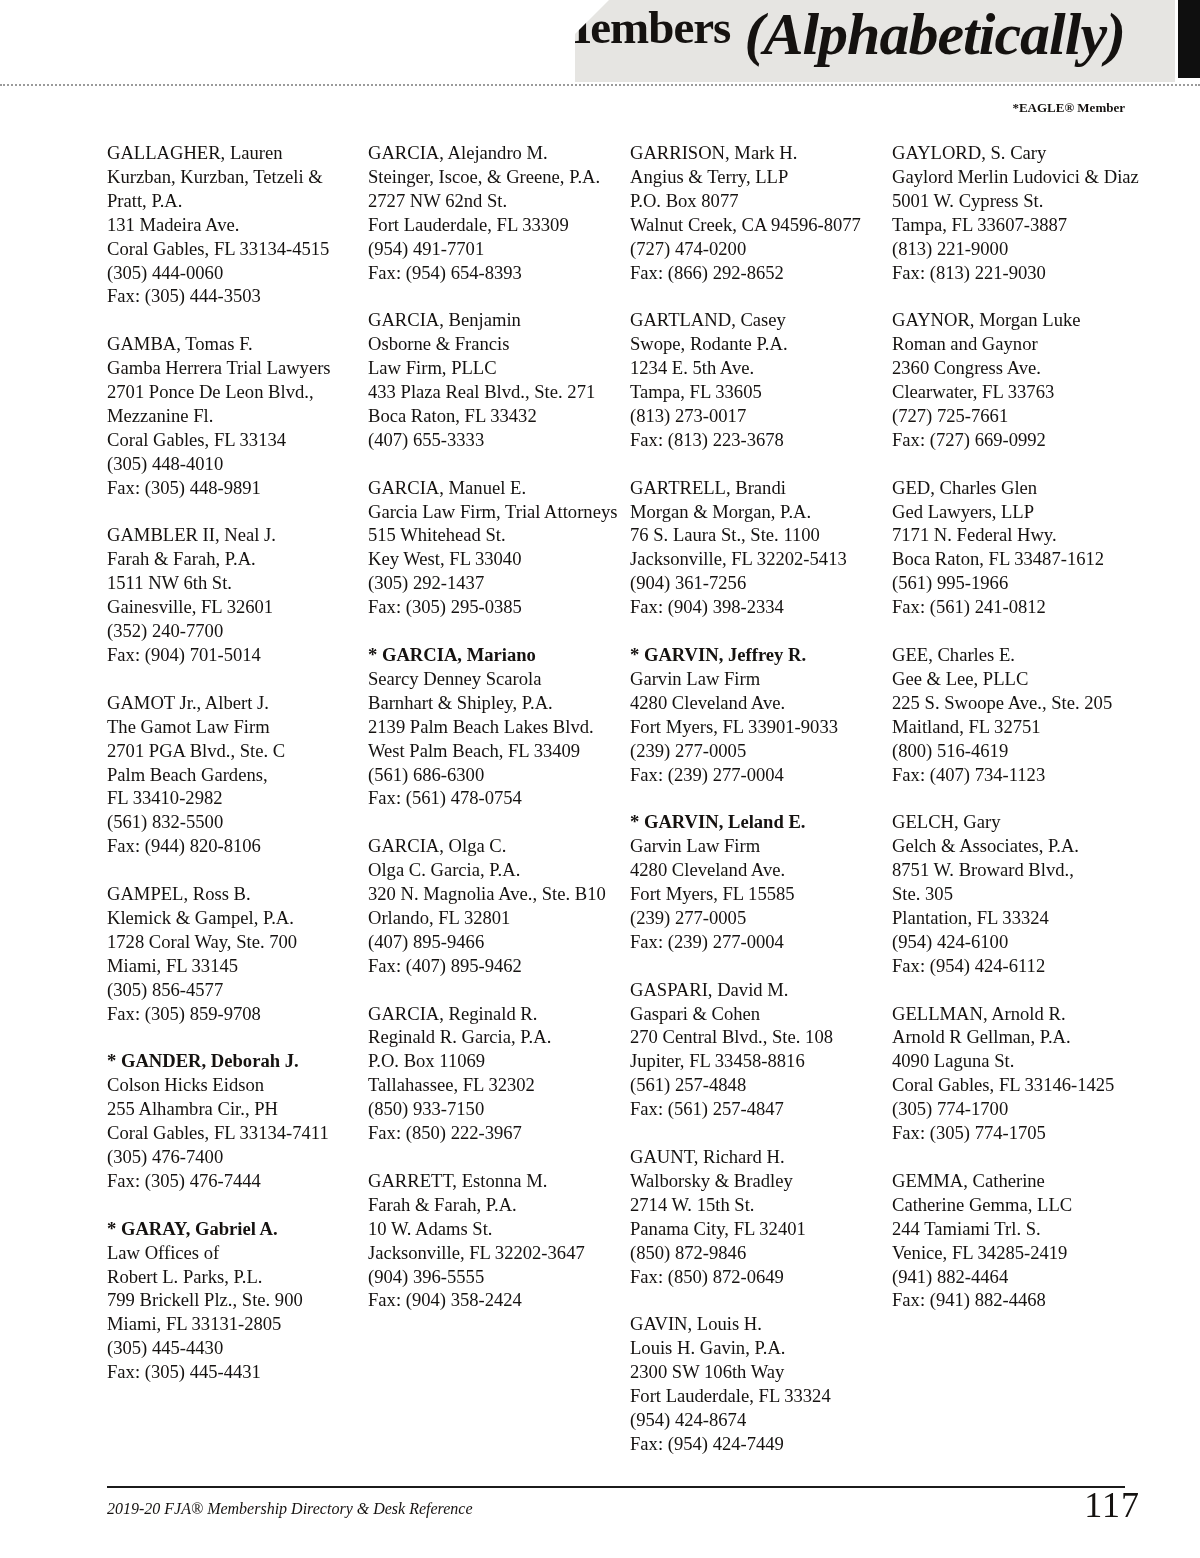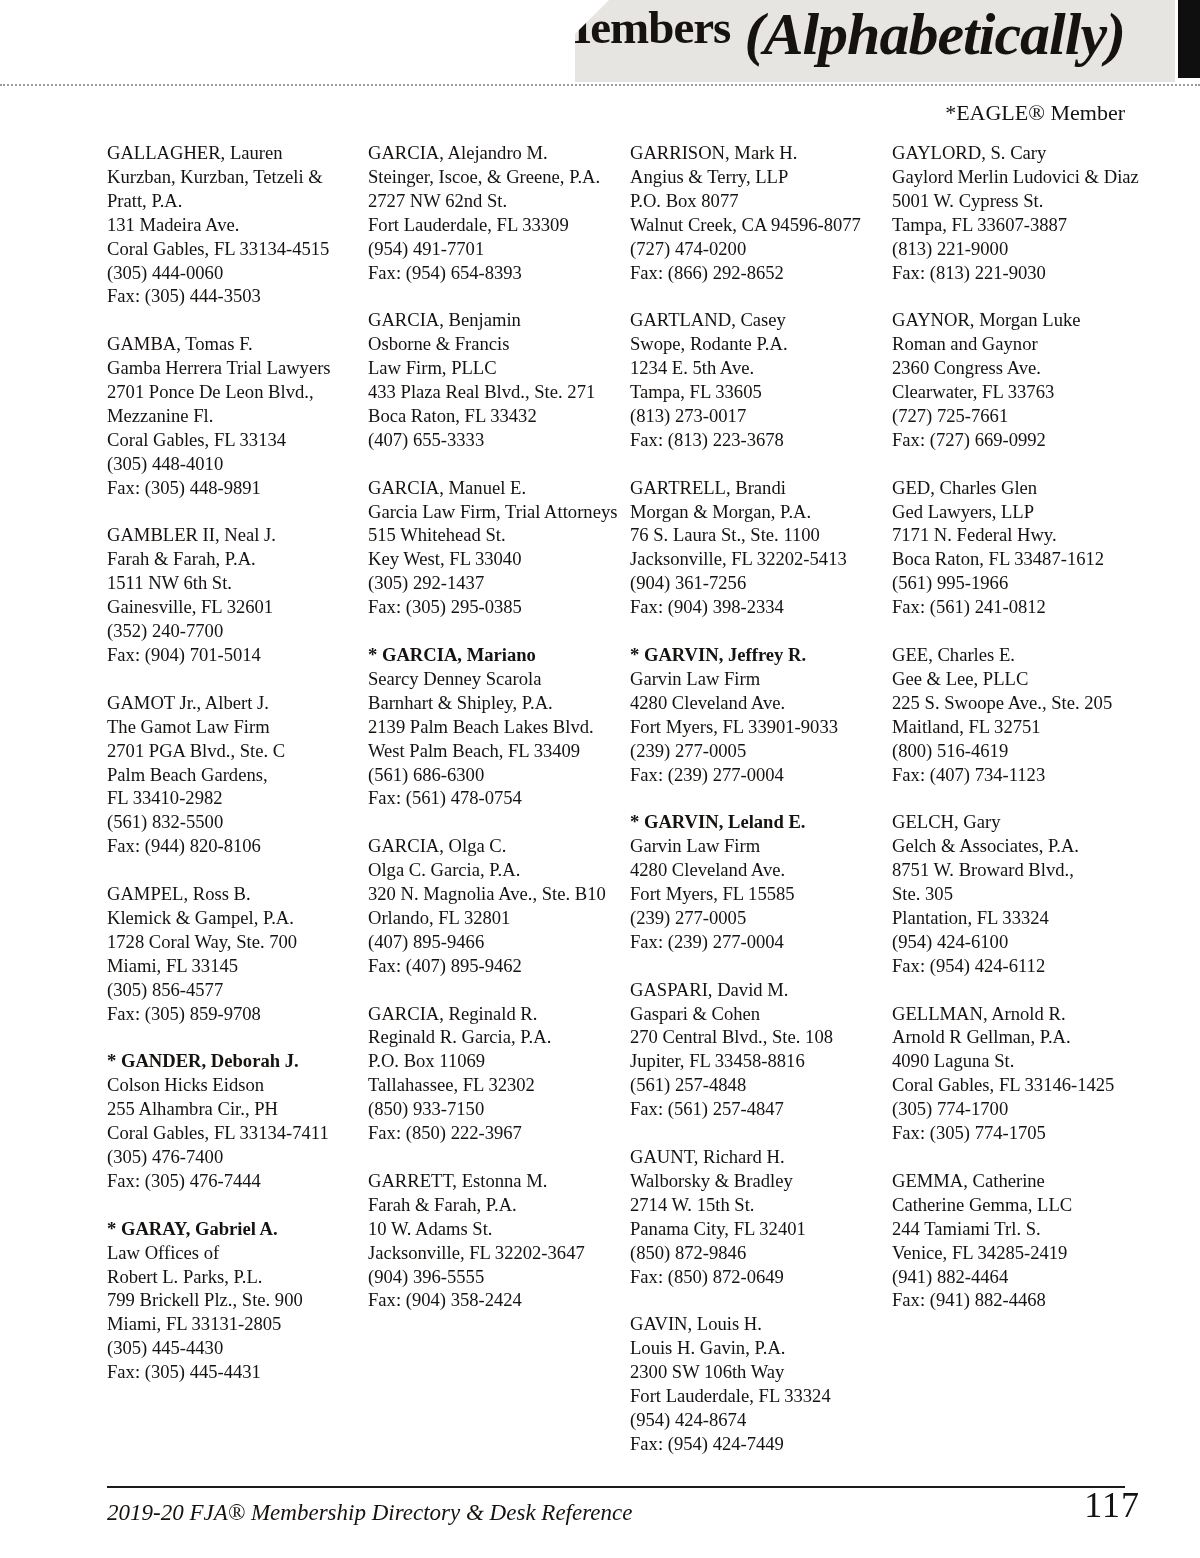--- a/index.html
+++ b/index.html
@@ -25,37 +25,37 @@
   .corner-bar {
     position: absolute; right: 0; top: 0;
     width: 22px; height: 78px; background: #0f0f0f;
   }
   .dotted-rule {
     position: absolute; left: 0; top: 84px; width: 1200px; height: 0;
     border-top: 2px dotted #9b9b9b;
   }
   .eagle-note {
     position: absolute; right: 75px; top: 100px;
-    font-weight: normal; font-size: 22px;
+    font-weight: bold; font-size: 13px;
   }
   #columns { position: absolute; left: 0; top: 141px; width: 1200px; }
   .column { position: absolute; top: 0; width: 260px; }
   .entry { margin-bottom: 23.9px; font-family: Liberation Serif, serif; }
   .line {
     font-size: 18.6px; line-height: 23.9px;
     white-space: nowrap;
   }
   .name.eagle { font-weight: bold; }
   .footer-rule {
     position: absolute; left: 107px; top: 1486px; width: 1018px; height: 0;
     border-top: 2px solid #1b1b1b;
   }
   .footer-text {
     position: absolute; left: 107px; top: 1500px;
-    font-style: italic; font-size: 23px;
+    font-style: italic; font-size: 16px;
   }
   .page-number {
     position: absolute; right: 60px; top: 1484px;
     font-size: 36px; letter-spacing: 1px; font-family: Liberation Serif, serif;
   }
 </style>
 </head>
 <body style="color: rgb(21, 18, 16);">
 
 <div class="banner" style="background: rgb(230, 229, 226);">

